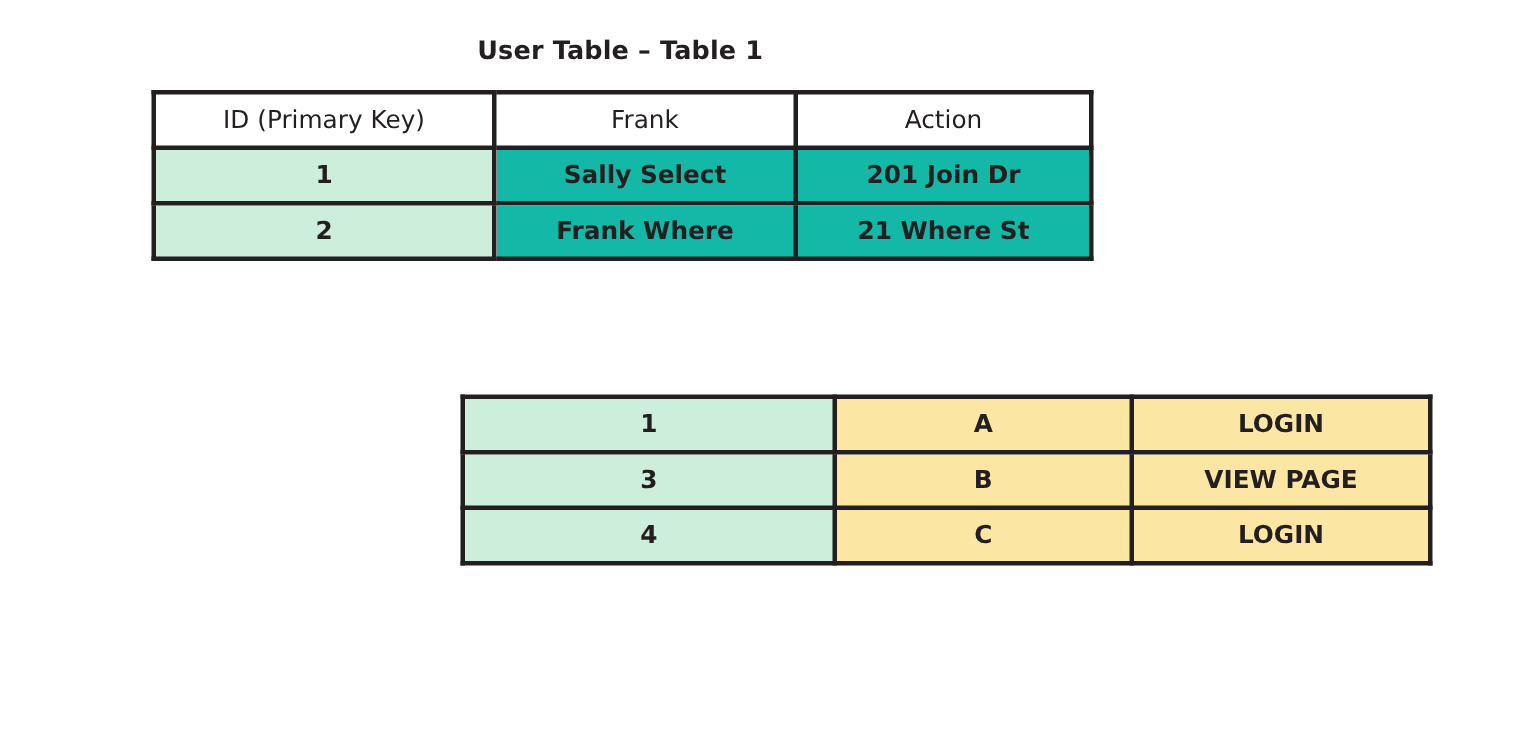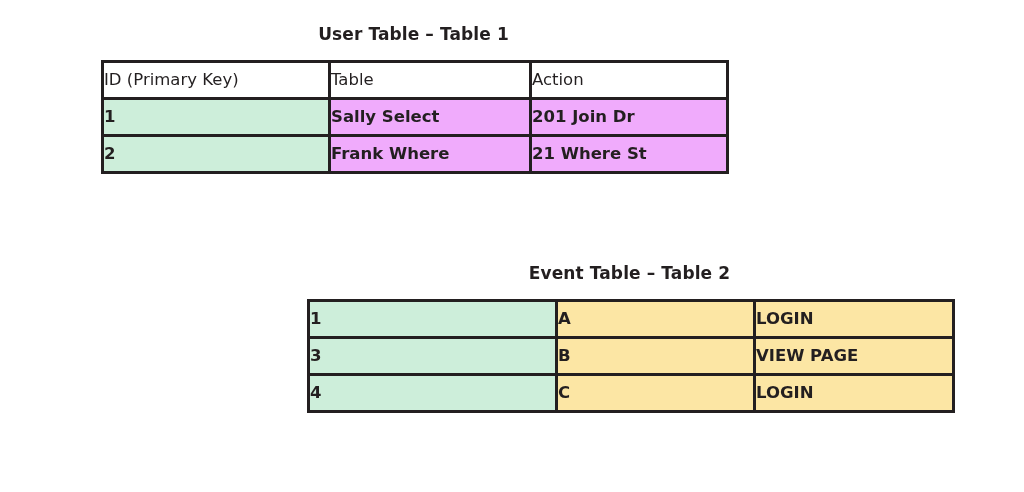--- a/index.html
+++ b/index.html
@@ -30,21 +30,21 @@
   }
 
   table.grid {
     border-collapse: collapse;
     table-layout: fixed;
     background: #ffffff;
   }
 
   table.grid td {
     border: 3px solid #231f20;
-    text-align: left;
+    text-align: center;
     vertical-align: middle;
     padding: 0;
     height: 34px;
     line-height: 34px;
     white-space: nowrap;
     overflow: hidden;
   }
 
   td.head {
     background: #ffffff;
@@ -53,21 +53,21 @@
     color: #231f20;
   }
 
   td.cell {
     font-size: 16.5px;
     font-weight: 700;
     color: #231f20;
   }
 
   td.green  { background: #cdeeda; }
-  td.blue   { background: #f0abfc; }
+  td.blue   { background: #14b8a6; }
   td.yellow { background: #fce6a4; }
 
   
   #user-table-block { left: 70px; top: 24px; margin-left: 31px; }
   #user-table-block .table-title { width: 625px; margin-bottom: 16px; }
   #user-table-block col.c1 { width: 227px; }
   #user-table-block col.c2 { width: 201px; }
   #user-table-block col.c3 { width: 197px; }
 
   
@@ -86,40 +86,39 @@
 
   <table class="grid">
     <colgroup>
       <col class="c1">
         <col class="c2">
         <col class="c3">
     </colgroup>
     <tbody>
       <tr>
         <td class="head">ID (Primary Key)</td>
-        <td class="head">Table</td>
+        <td class="head">Frank</td>
         <td class="head">Action</td>
       </tr>
       <tr>
         <td class="cell green">1</td>
         <td class="cell blue">Sally Select</td>
         <td class="cell blue">201 Join Dr</td>
       </tr>
       <tr>
         <td class="cell green">2</td>
         <td class="cell blue">Frank Where</td>
         <td class="cell blue">21 Where St</td>
       </tr>
     </tbody>
   </table>
 </div>
 
 <div class="table-block" id="event-table-block">
 
-  <div class="table-title">Event Table – Table 2</div>
 
   <table class="grid">
     <colgroup>
       <col class="c1">
         <col class="c2">
         <col class="c3">
     </colgroup>
     <tbody>
       <tr>
         <td class="cell green">1</td>

